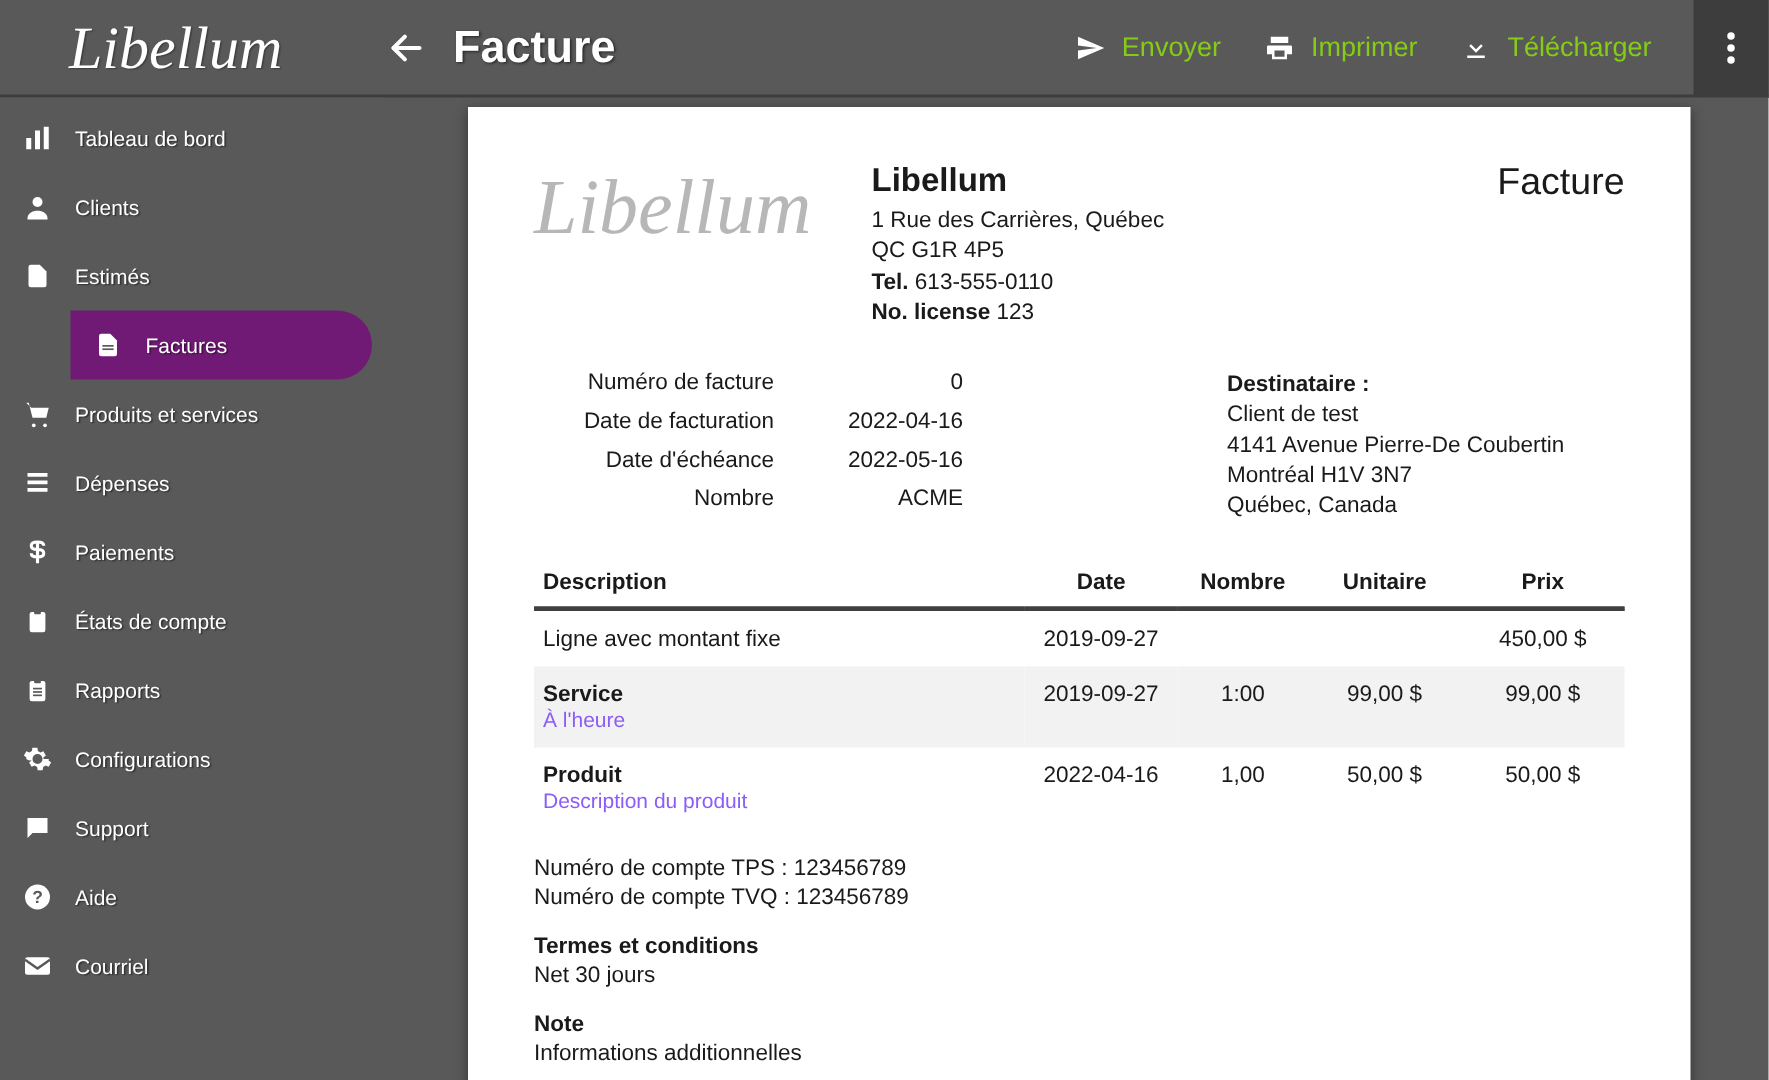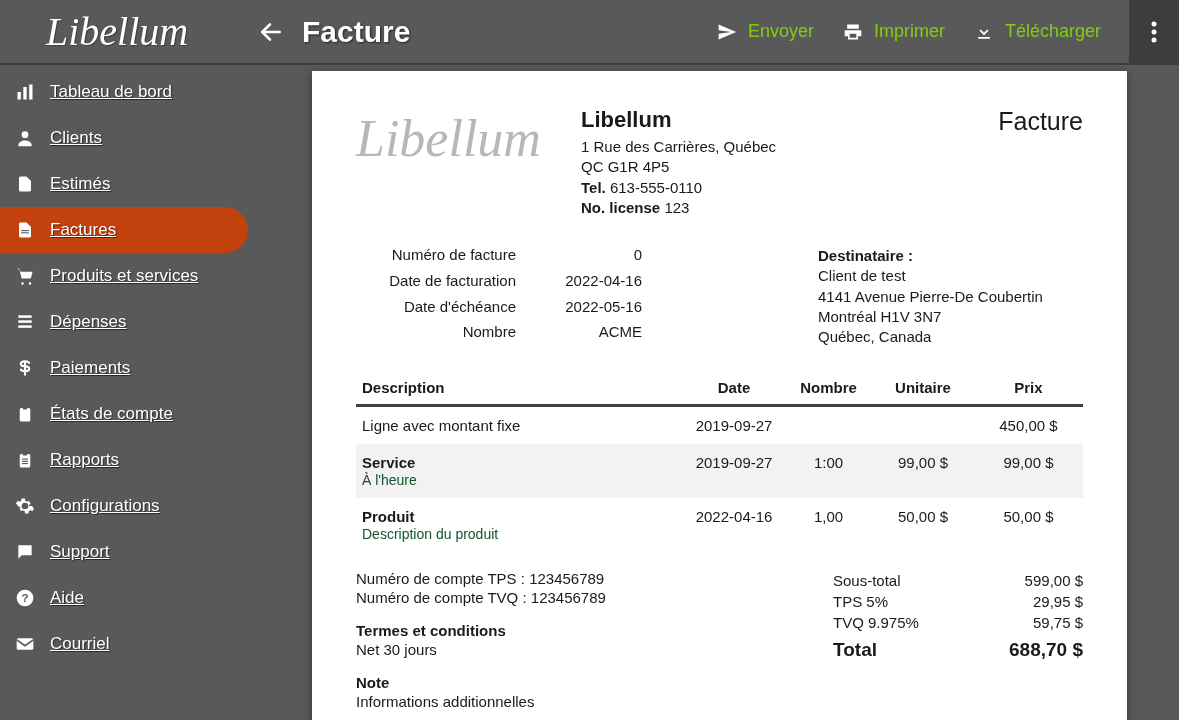--- a/index.html
+++ b/index.html
@@ -78,28 +78,28 @@
     cursor: pointer;
     color: #fff;
   }
   .sidebar-item .icon {
     width: 22px; height: 22px;
     margin-right: 14px;
     display:flex; align-items:center; justify-content:center;
     color: #fff;
   }
   .sidebar-item span.label {
-    font-size: 17px;
+    font-size: 14px;
     text-shadow: 1px 1px 1px rgba(0,0,0,0.5);
-    text-decoration: underline;
   }
   .sidebar-item.active {
-    background: #c2410c;
+    background: #701a75;
     border-radius: 0 24px 24px 0;
     margin-right: 8px;
+    margin-left: 47px;
   }
   
   .main {
     flex: 1;
     background: #595959;
     padding: 6px 52px 0 56px;
     overflow-y: auto;
   }
   .doc {
     background: #fff;
@@ -157,21 +157,21 @@
   table.items thead th {
     text-align: left;
     padding: 8px 6px;
     border-bottom: 3px solid #404040;
     font-weight: 700;
   }
   table.items th.r, table.items td.r { text-align: center; }
   table.items tbody tr.zebra { background: #f2f2f2; }
   table.items td { padding: 10px 6px; vertical-align: top; }
   table.items td .line-title { font-weight: 700; display:block; }
-  table.items td .line-desc { font-size: 14px; color: #14532d; }
+  table.items td .line-desc { font-size: 14px; color: #8b5cf6; }
   
   .bottom {
     display: flex;
     margin-top: 18px;
     font-size: 15px;
   }
   .bottom-left { flex: 1; }
   .bottom-left p { margin-bottom: 2px; }
   .bottom-left .section-head { font-weight: 700; margin-top: 16px; }
   .totals {
@@ -442,35 +442,17 @@
       <div class="bottom">
         <div class="bottom-left">
           <p>Numéro de compte TPS : 123456789</p>
           <p>Numéro de compte TVQ : 123456789</p>
           <p class="section-head">Termes et conditions</p>
           <p>Net 30 jours</p>
           <p class="section-head">Note</p>
           <p>Informations additionnelles</p>
 
         </div>
-        <div class="totals">
-          <div class="trow">
-            <span>Sous-total</span>
-            <span>599,00 $</span>
-          </div>
-          <div class="trow">
-            <span>TPS 5%</span>
-            <span>29,95 $</span>
-          </div>
-          <div class="trow">
-            <span>TVQ 9.975%</span>
-            <span>59,75 $</span>
-          </div>
-          <div class="trow bold">
-            <span>Total</span>
-            <span>688,70 $</span>
-          </div>
-        </div>
       </div>
 
     </div>
   </div>
 </div>
 
 </body></html>

